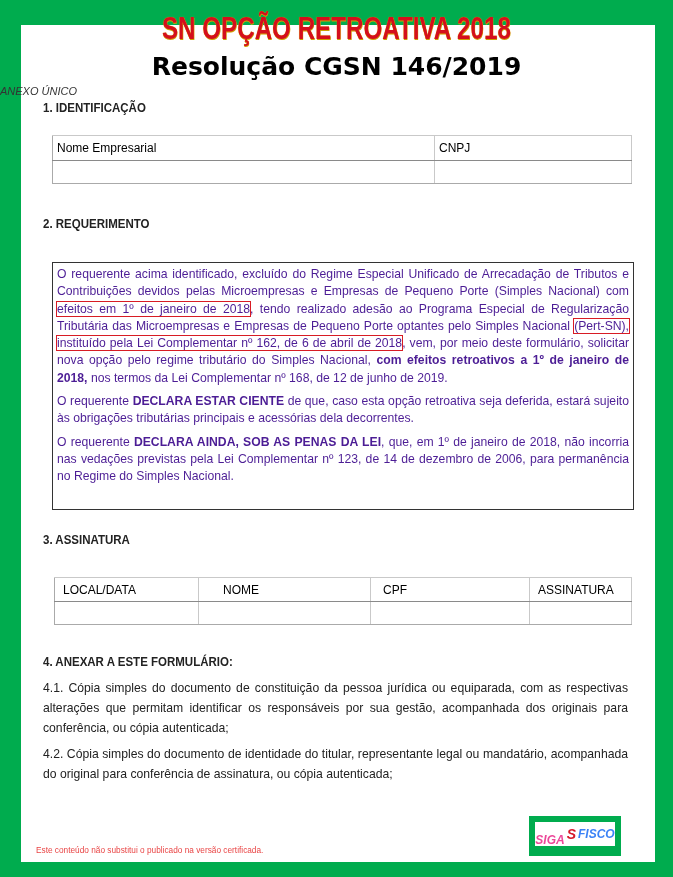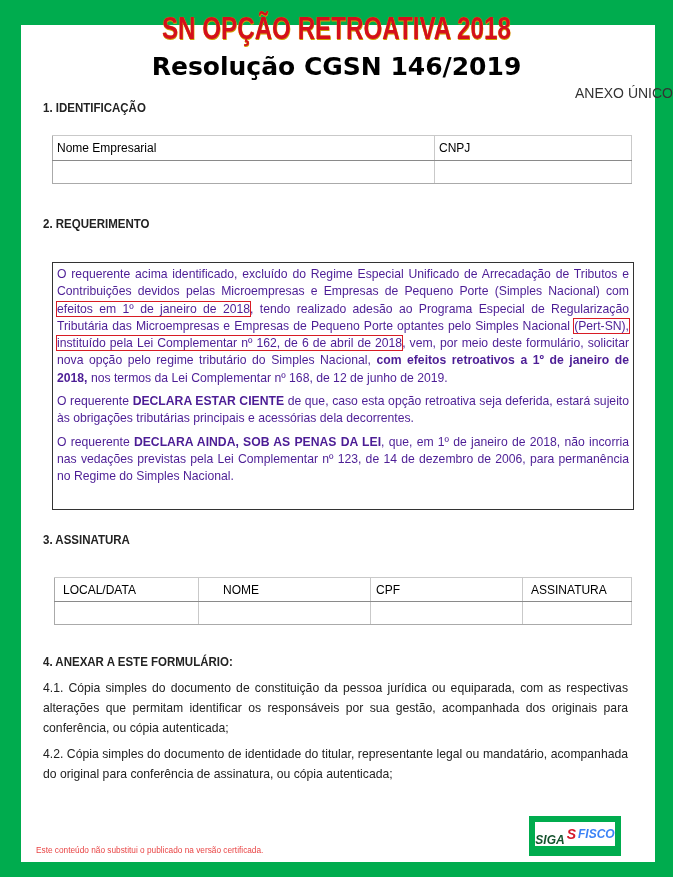--- a/index.html
+++ b/index.html
@@ -22,22 +22,22 @@
     text-shadow: 0 0 1px #e6b800, 0.5px 0.5px 0 #caa000;
     z-index: 3;
   }
   .title-green {
     position: absolute; left: 0; top: 52px; width: 673px; text-align: center;
     font-family: "DejaVu Sans", sans-serif; font-weight: bold;
     font-size: 25px; line-height: 30px; color: #000000;
     z-index: 3;
   }
   .annex {
-    position: absolute; left: 0; top: 85px; width: 673px; text-align: right;
-    font-size: 14px; color: #333; z-index: 3;
+    position: absolute; left: 0; top: 85px; width: 673px; text-align: left;
+    font-size: 11px; color: #333; z-index: 3; font-style: italic;
   }
   .section-title {
     position: absolute; left: 43px; font-weight: bold; font-size: 12.5px; color: #222;
     transform: scaleX(0.92); transform-origin: 0 0;
   }
   table.grid {
     position: absolute; border-collapse: collapse; font-size: 12px; color: #000000;
   }
   table.grid td {
     border: 1px solid #c9c9c9; padding: 0 4px; vertical-align: middle;
@@ -64,21 +64,21 @@
   .logo-box {
     position: absolute; left: 529px; top: 816px; width: 92px; height: 40px;
     background: #00ac4e;
   }
   .logo-inner {
     position: absolute; left: 6px; top: 6px; width: 80px; height: 24px; background: #fff;
     display: flex; align-items: center; justify-content: center; gap: 2px;
     font-family: "Liberation Sans", sans-serif; font-weight: bold; font-style: italic;
     font-size: 12px;
   }
-  .logo-siga { color: #14532d; margin-top: 12px; }
+  .logo-siga { color: #ec4899; margin-top: 12px; }
   .logo-fisco { color: #3b82f6; }
   .logo-s { color: #d61a2a; font-size: 14px; }
 </style>
 </head>
 <body>
 
 <div class="page"></div>
 
 <div class="title-red">SN OPÇÃO RETROATIVA 2018</div>
 <div class="title-green">Resolução CGSN 146/2019</div>
@@ -110,21 +110,21 @@
     <span>O requerente </span><b>DECLARA AINDA, SOB AS PENAS DA LEI</b><span>, que, em 1º de janeiro de 2018, não incorria nas vedações previstas pela Lei Complementar nº 123, de 14 de dezembro de 2006, para permanência no Regime do Simples Nacional.</span>
   </p>
 </div>
 
 <div class="section-title" style="top:533px;">3. ASSINATURA</div>
 <table class="grid" style="left:54px; top:577px; width:578px;border-radius:9px;">
   <tbody>
       <tr class="head" style="height:24px;">
     <td style="width:131px; padding-left:8px;">LOCAL/DATA</td>
     <td style="width:143px; padding-left:24px;">NOME</td>
-    <td style="width:142px; padding-left:5px;">CPF</td>
+    <td style="width:142px; padding-left:12px;">CPF</td>
     <td style="padding-left:8px;">ASSINATURA</td>
   </tr>
   <tr class="body" style="height:23px;">
     <td></td>
     <td></td>
     <td></td>
     <td></td>
   </tr>
 </tbody>
   </table>

